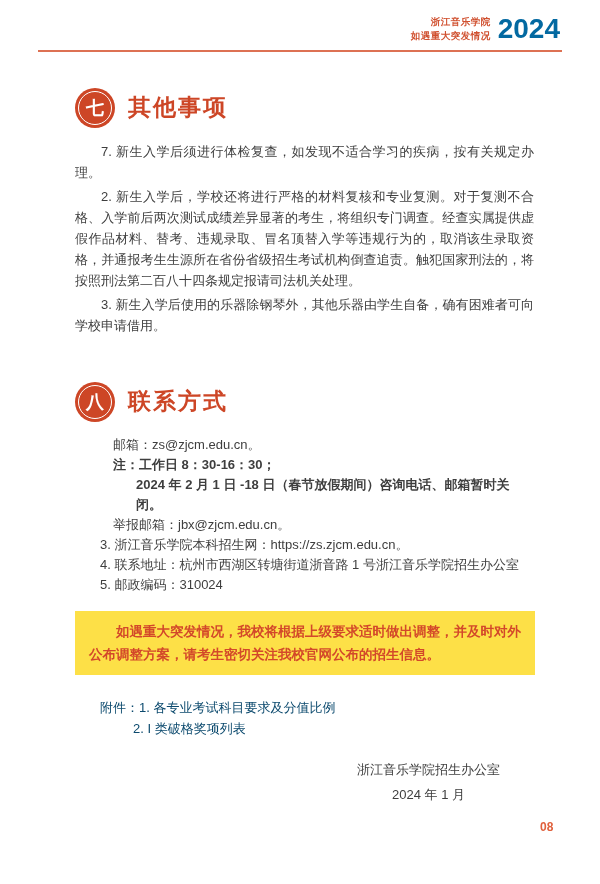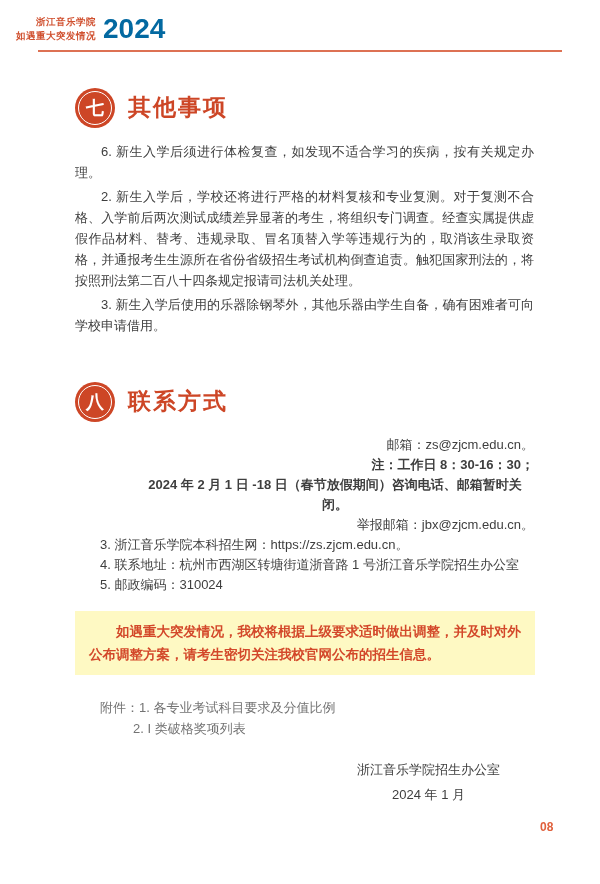--- a/index.html
+++ b/index.html
@@ -5,21 +5,21 @@
   html, body { margin:0; padding:0; background:#ffffff; }
   .page {
     position:relative;
     width:600px; height:884px;
     background:#ffffff;
     font-family:"Liberation Sans","DejaVu Sans",sans-serif;
     overflow:hidden;
   }
   
   .header {
-    display:flex; justify-content:flex-start; align-items:center;
+    display:flex; justify-content:flex-end; align-items:center;
     gap:7px; padding:15px 40px 0 16px;
   }
   .header-org {
     text-align:right; color:#d0502f; font-weight:bold;
     font-size:9.5px; line-height:1.5; letter-spacing:0.5px;
   }
   .header-year {
     color:#0369a1; font-weight:800; font-size:28px; line-height:1;
     letter-spacing:0px;
   }
@@ -52,38 +52,38 @@
   .para {
     font-size:13px; line-height:21px; color:#3e3e3e;
     text-align:justify; text-indent:2em; margin:0 0 3px 0;
   }
 
   
   .contact {
     margin:13px 66px 0 100px;
     font-size:13px; line-height:20px; color:#3e3e3e;
   }
-  .c-sub   { padding-left:13px;text-align:right; }
-  .c-note2 { padding-left:36px;text-align:center; }
+  .c-sub   { padding-left:13px; }
+  .c-note2 { padding-left:36px; }
   .c-bold  { font-weight:bold; }
 
   
   .notice {
     margin:16px 65px 0 75px;
-    background:#fef9c3;
+    background:#fde047;
     color:#d3482a; font-weight:bold;
     font-size:13.5px; line-height:23px;
     padding:9px 14px; text-align:justify;
   }
   .notice-text { display:block; text-indent:2em; }
 
   
   .attachments {
     margin:22px 66px 0 100px;
-    font-size:13px; line-height:21px; color:#737373;
+    font-size:13px; line-height:21px; color:#0c4a6e;
   }
   .att-row2 { padding-left:33px; }
 
   
   .signature {
     width:max-content;
     margin:18px 100px 12px auto;
     text-align:center;
     font-size:13px; line-height:25px; color:#3e3e3e;
   }
@@ -111,21 +111,21 @@
   <div class="section-head">
     <div class="seal">
       <div class="seal-ring">
         <span class="seal-glyph">七</span>
       </div>
     </div>
     <div class="section-title">其他事项</div>
   </div>
 
   <div class="paras">
-    <p class="para">6. 新生入学后须进行体检复查，如发现不适合学习的疾病，按有关规定办理。</p>
+    <p class="para">7. 新生入学后须进行体检复查，如发现不适合学习的疾病，按有关规定办理。</p>
     <p class="para">2. 新生入学后，学校还将进行严格的材料复核和专业复测。对于复测不合格、入学前后两次测试成绩差异显著的考生，将组织专门调查。经查实属提供虚假作品材料、替考、违规录取、冒名顶替入学等违规行为的，取消该生录取资格，并通报考生生源所在省份省级招生考试机构倒查追责。触犯国家刑法的，将按照刑法第二百八十四条规定报请司法机关处理。</p>
     <p class="para">3. 新生入学后使用的乐器除钢琴外，其他乐器由学生自备，确有困难者可向学校申请借用。</p>
   </div>
 
   <div class="section-head sec8">
     <div class="seal">
       <div class="seal-ring">
         <span class="seal-glyph">八</span>
       </div>
     </div>

